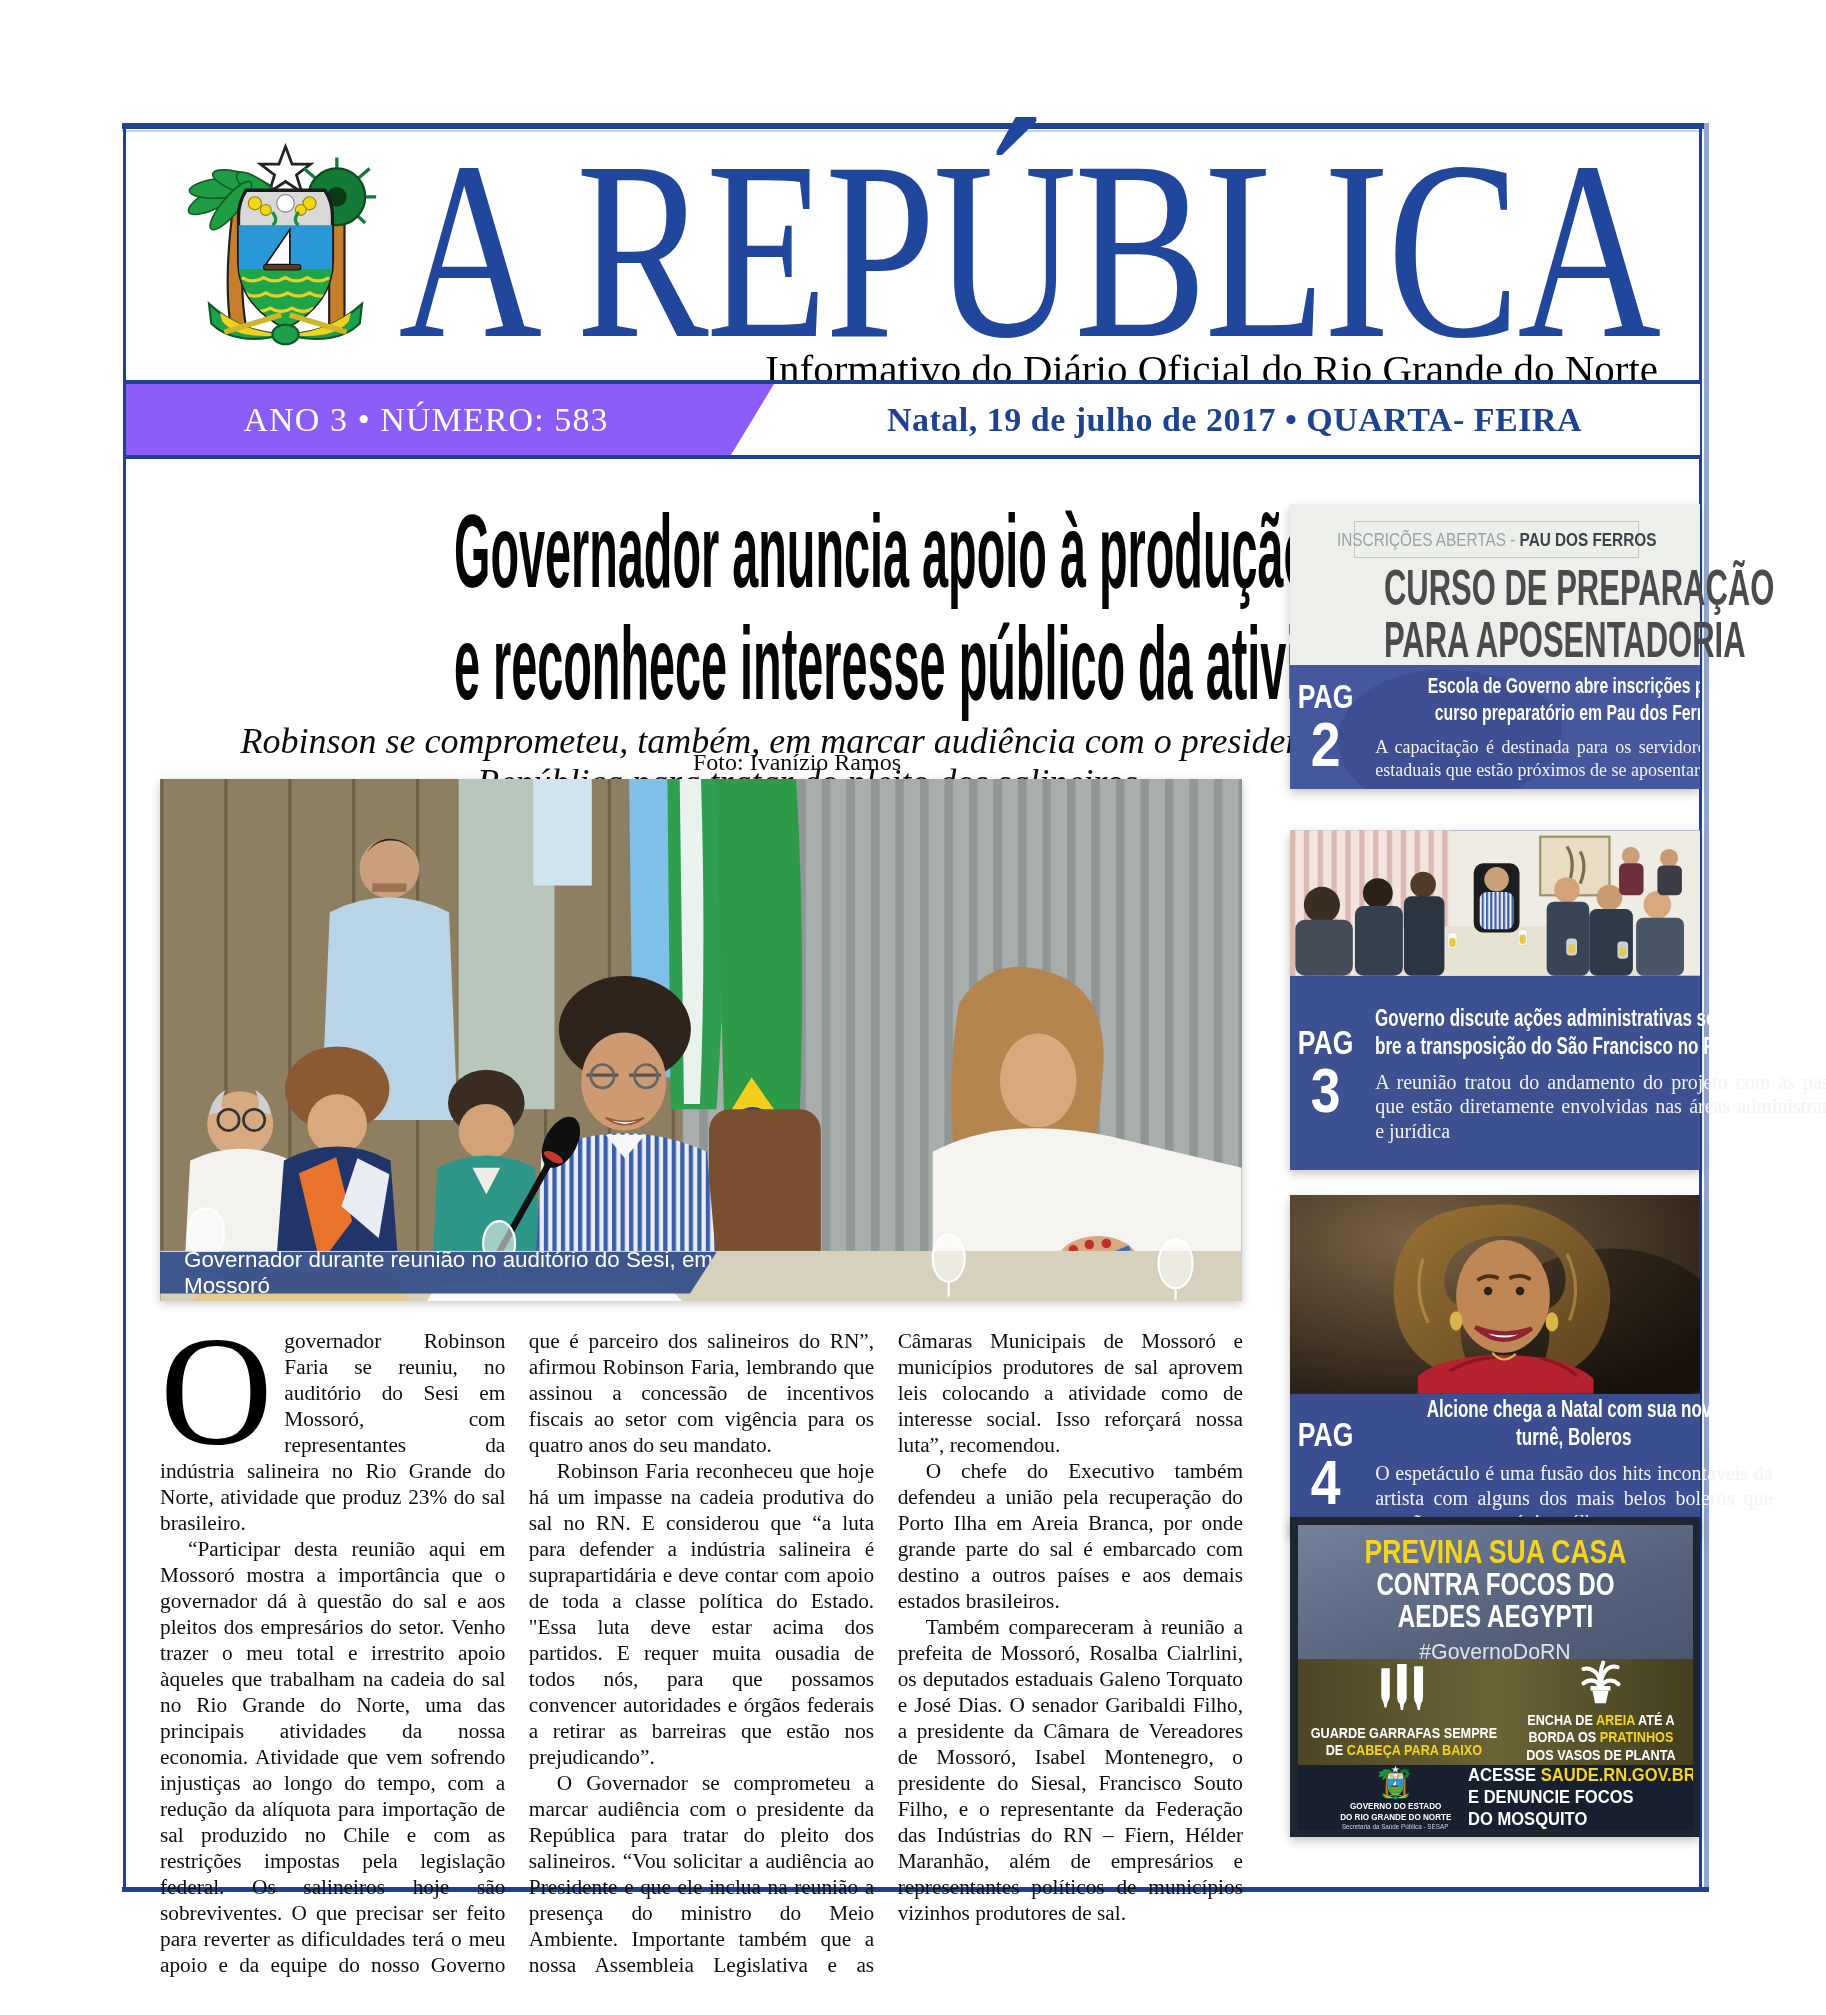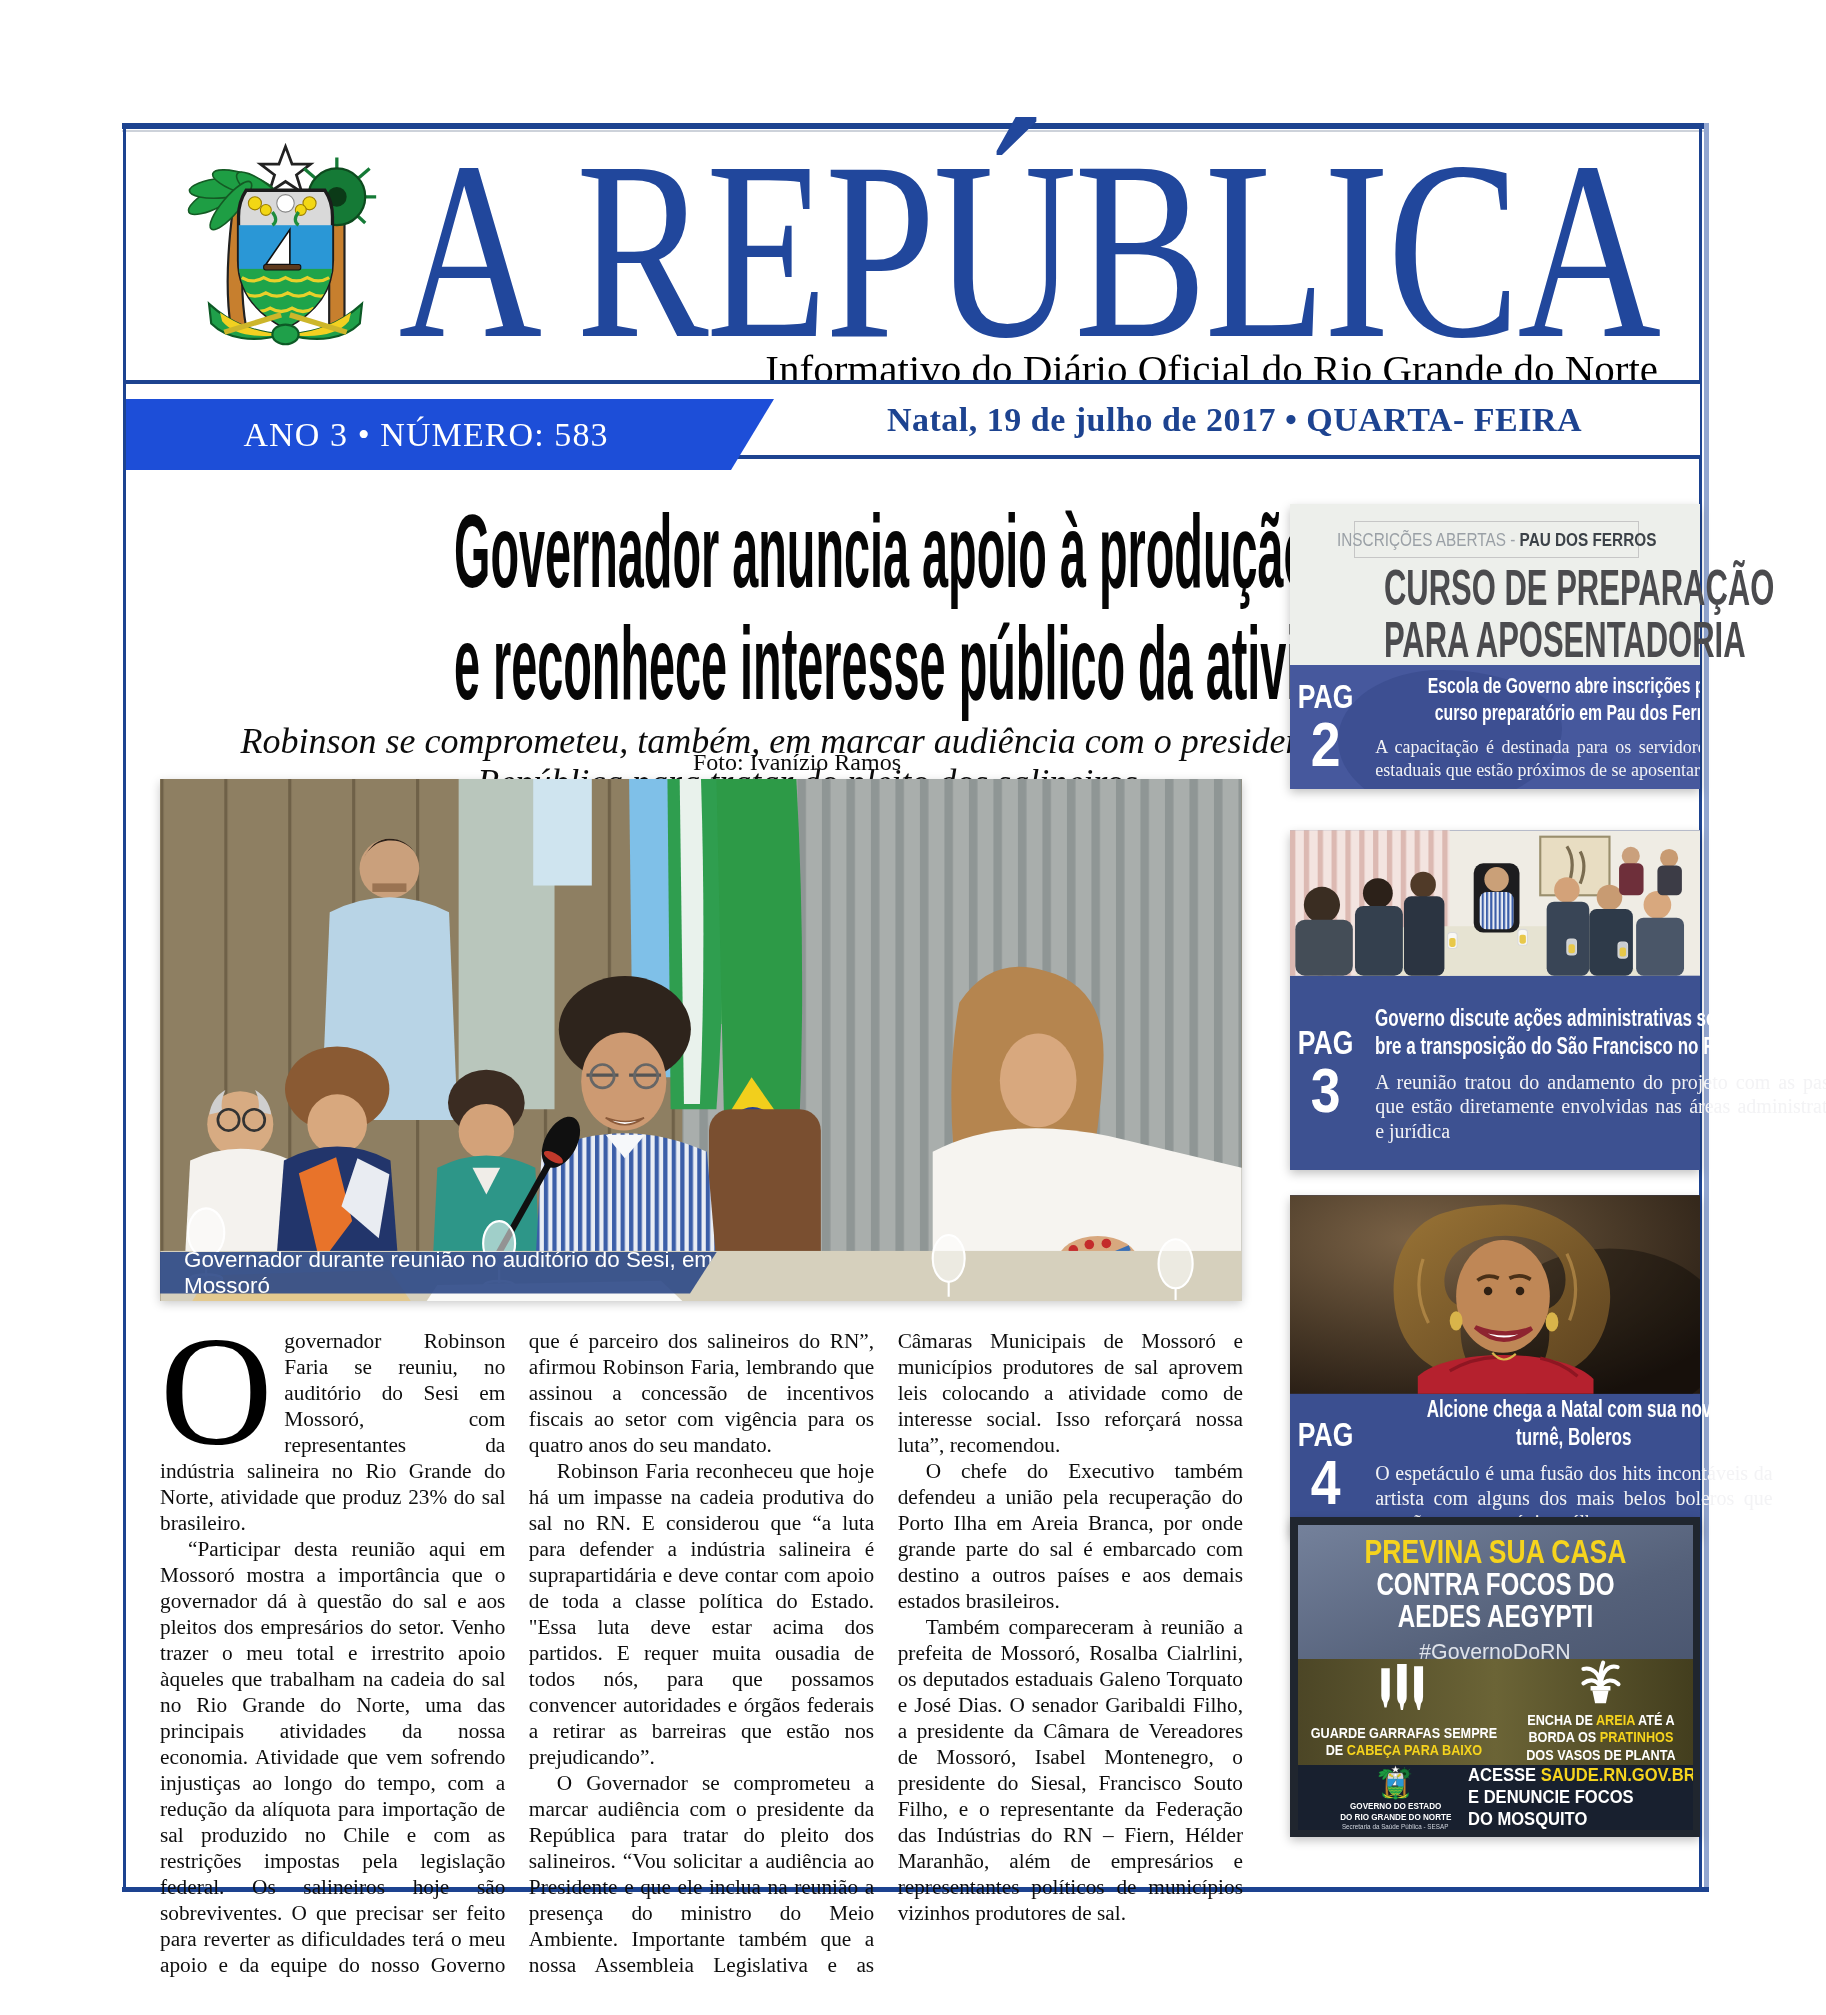--- a/index.html
+++ b/index.html
@@ -30,21 +30,21 @@
     left:480px;top:345px;width:1178px;text-align:right;
     font-size:41px;color:#000000;letter-spacing:0px;
   }
 
   
   .datebar{
     left:126px;top:380px;width:1574px;height:71px;background:#ffffff;
     border-top:4.3px solid #1d4390;border-bottom:4.3px solid #1d4390;
   }
   .datebar-left{
-    position:absolute;left:0;top:15px;width:648px;height:71px;background:#1d4ed8;
+    position:absolute;left:0;top:0;width:648px;height:71px;background:#8b5cf6;
     clip-path:polygon(0 0,100% 0,calc(100% - 43px) 100%,0 100%);
     display:flex;align-items:center;justify-content:center;
   }
   .datebar-left span{color:#ffffff;font-size:34px;letter-spacing:1.1px;padding-right:48px;}
   .datebar-right{
     position:absolute;left:666px;top:0;width:885px;height:71px;
     display:flex;align-items:center;justify-content:center;
     color:#1d4390;font-size:34px;font-weight:bold;letter-spacing:0.5px;
   }
 

